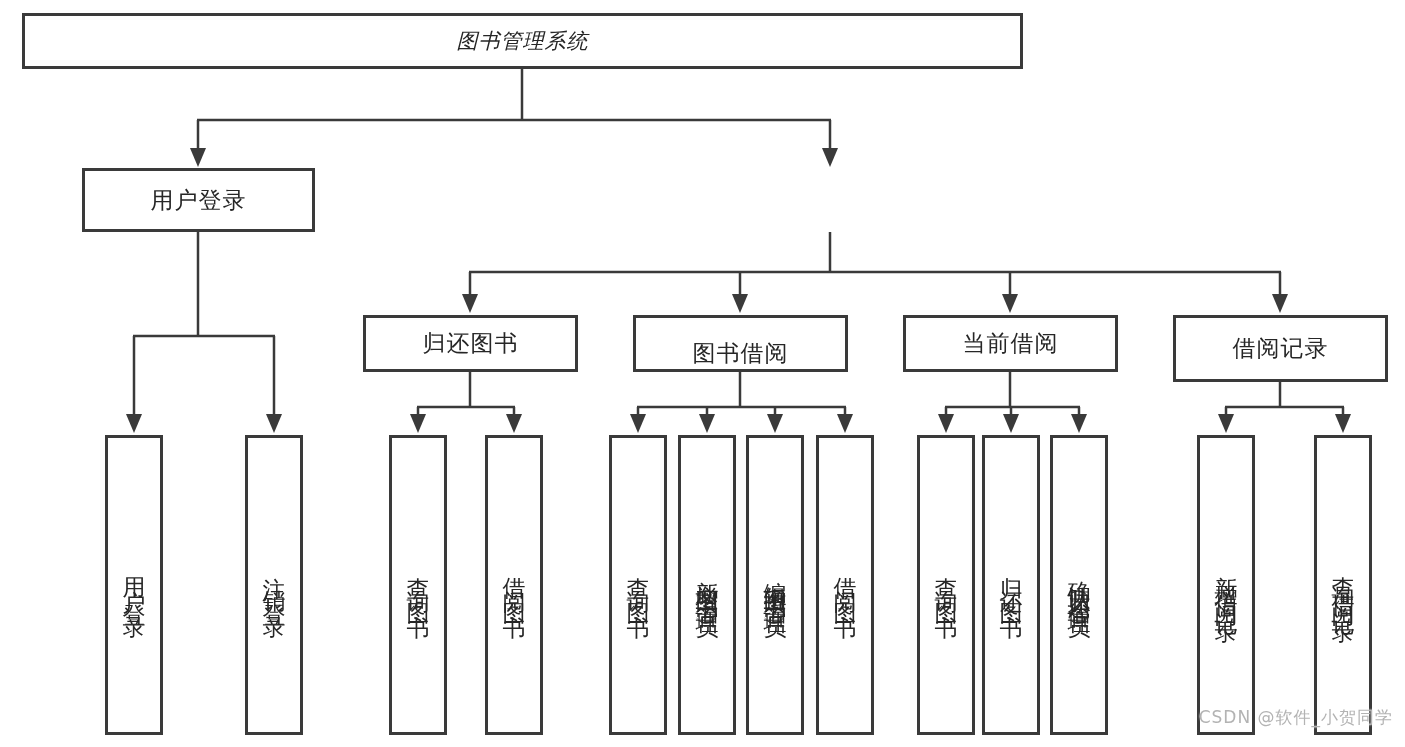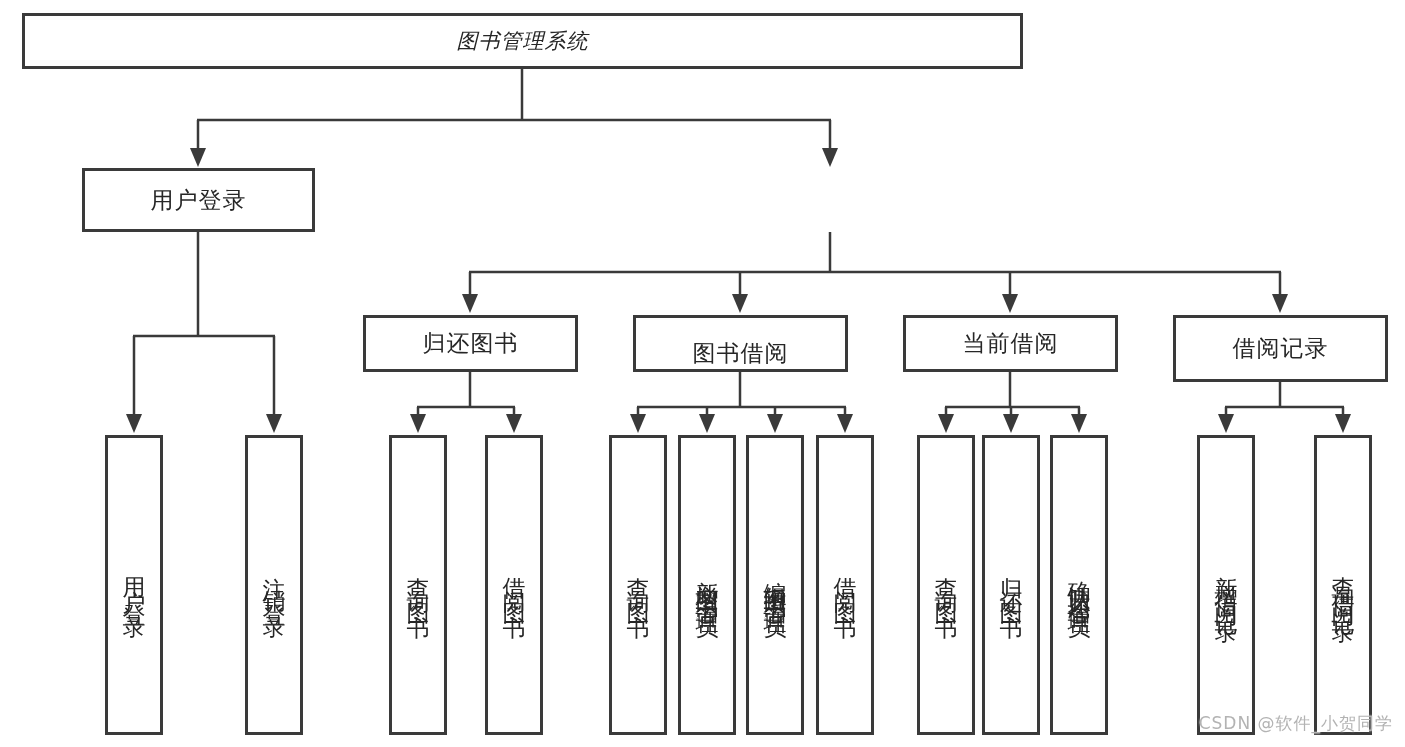--- a/index.html
+++ b/index.html
@@ -40,21 +40,21 @@
     writing-mode: vertical-rl;
     text-orientation: mixed;
     line-height: 1;
   }
   .ls4 .vtext { letter-spacing: 13px; }
   .ls6 .vtext { letter-spacing: 9px; }
   .ls9 .vtext { letter-spacing: 5px; }
   .watermark {
     position: absolute;
     right: 12px;
-    bottom: 12px;
+    bottom: 18px;
     font-size: 17px;
     color: #b3b3b3;
     letter-spacing: 1px;
     text-shadow: 0 0 2px #ffffff;
     z-index: 3;
     white-space: nowrap;
   }
   
   #n-root   { left: 22px;  top: 13px;  width: 1001px; height: 56px; font-style: italic; }
   #n-login  { left: 82px;  top: 168px; width: 233px;  height: 64px; }

